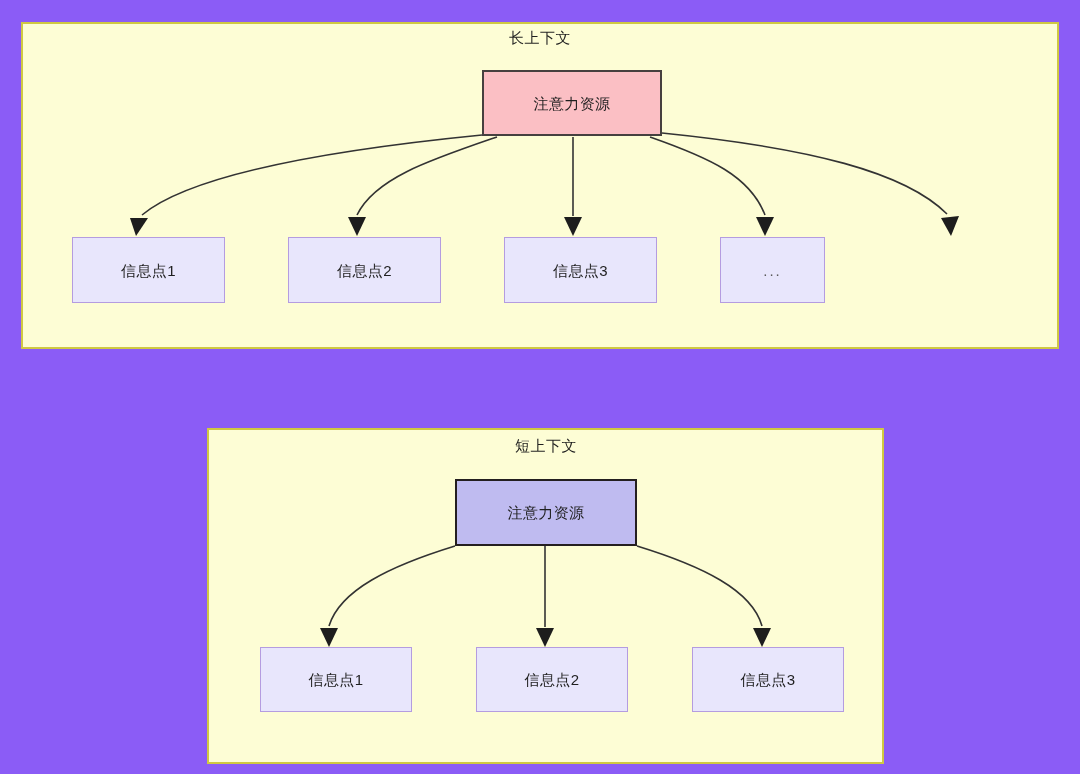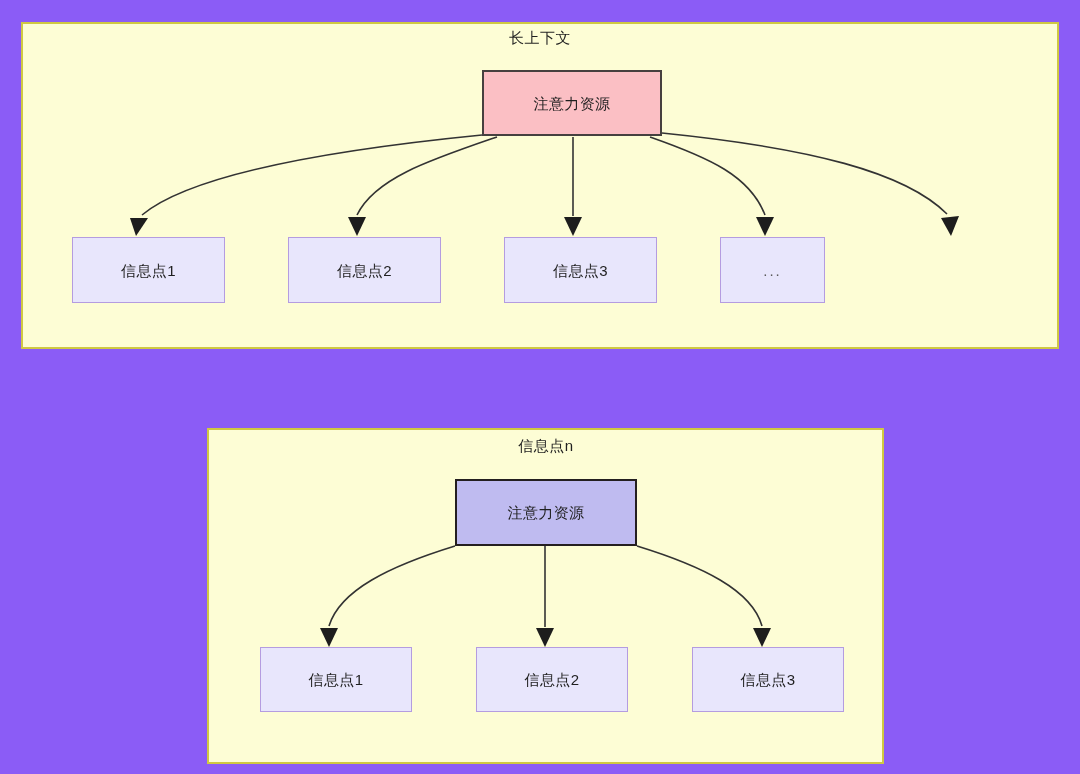--- a/index.html
+++ b/index.html
@@ -114,21 +114,21 @@
 
   <div class="node node-leaf" style="left:281px; top:237px; width:153px; height:66px;">信息点2</div>
 
   <div class="node node-leaf" style="left:497px; top:237px; width:153px; height:66px;">信息点3</div>
 
   <div class="node node-leaf ellipsis" style="left:713px; top:237px; width:105px; height:66px;">...</div>
 
 
   <div class="panel" style="left:207px; top:428px; width:677px; height:336px;"></div>
 
-  <div class="panel-title" style="left:446px; top:438px; width:200px;">信息点n</div>
+  <div class="panel-title" style="left:446px; top:438px; width:200px;">短上下文</div>
 
   <svg class="edges">
 
     <path d="M 455,546 C 390,566 340,590 329,626"></path>
     <polygon points="329,647 320,628 338,628"></polygon>
 
     <path d="M 545,546 L 545,627"></path>
     <polygon points="545,647 536,628 554,628"></polygon>
 
     <path d="M 637,546 C 702,566 752,590 762,626"></path>

